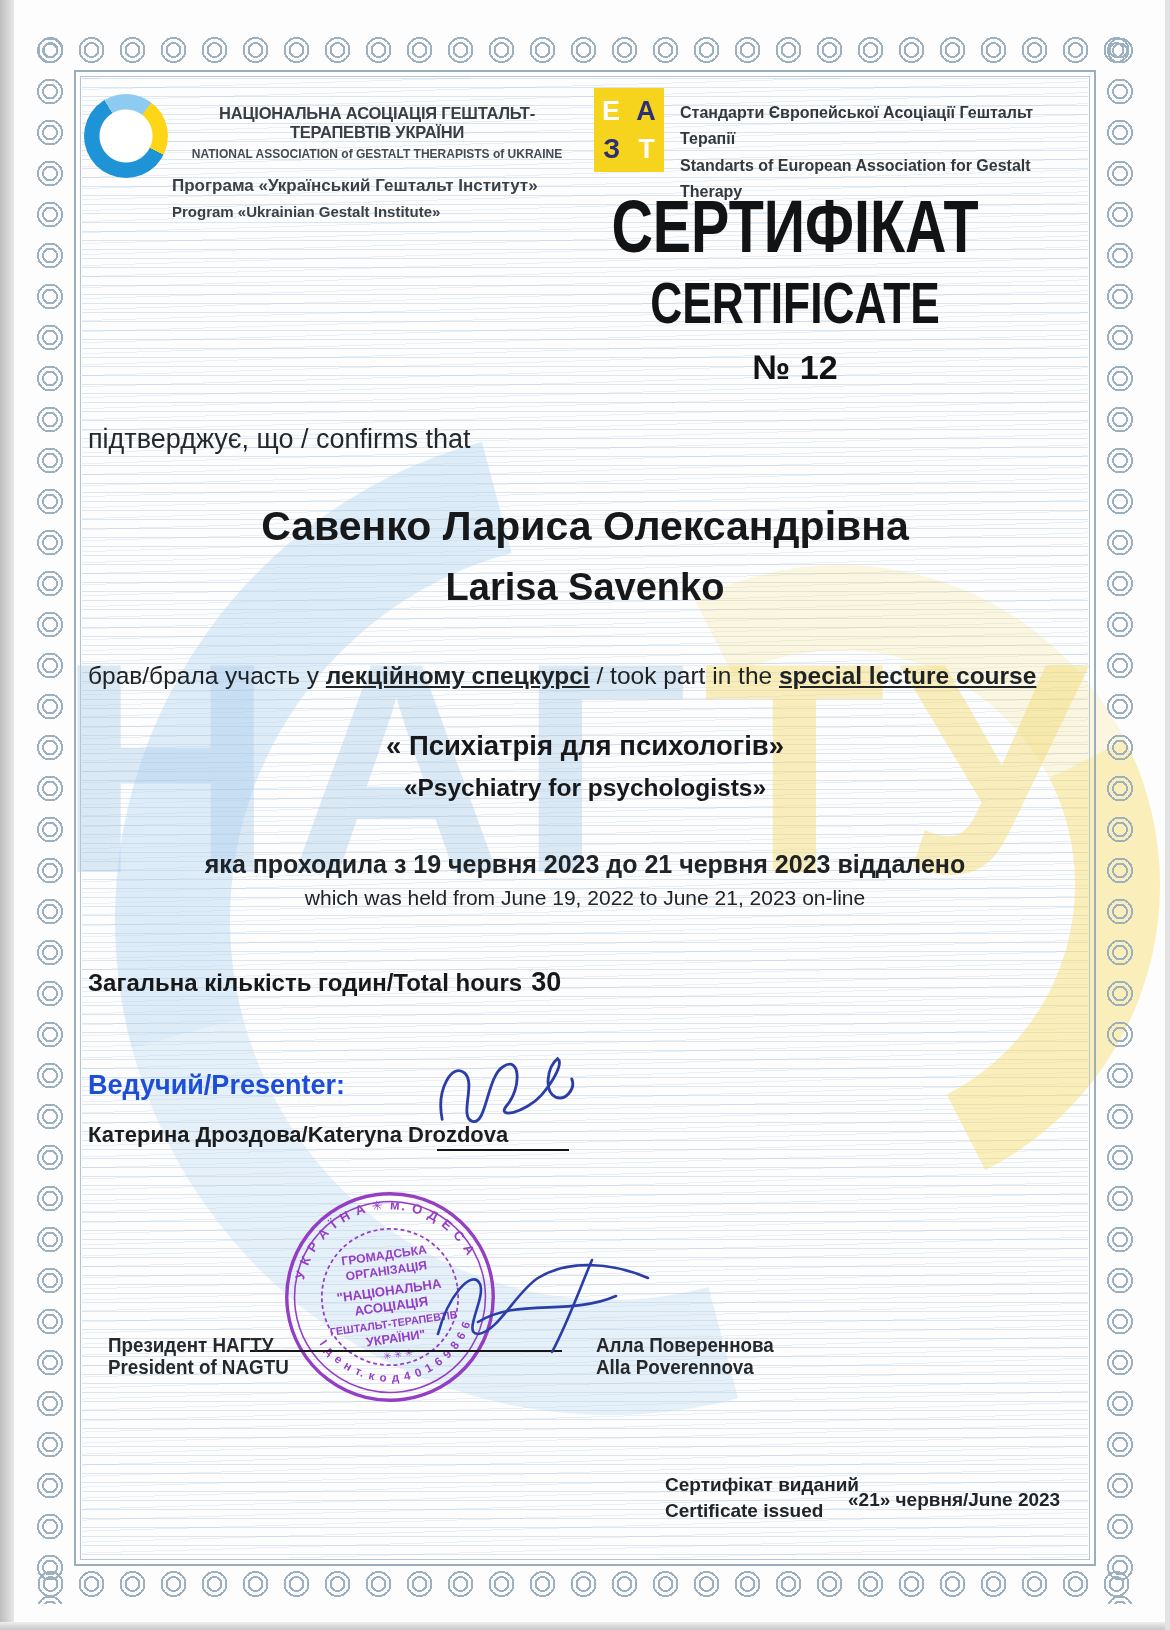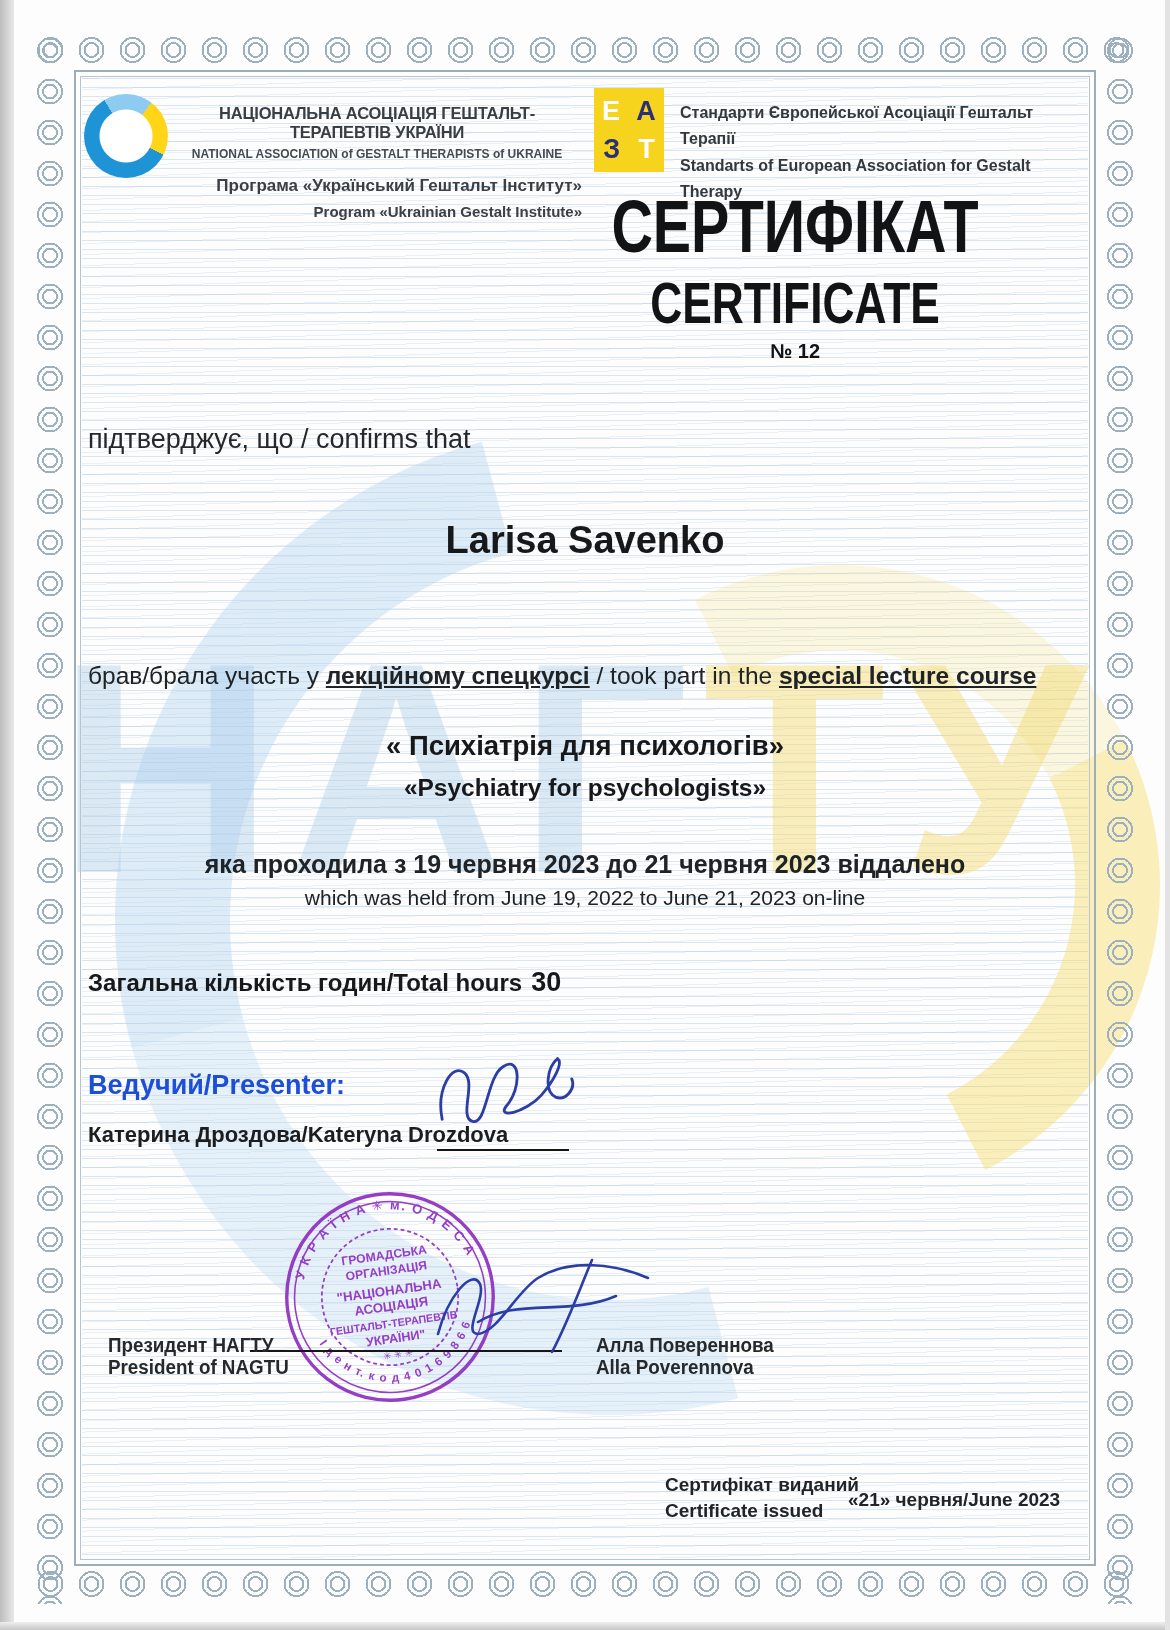--- a/index.html
+++ b/index.html
@@ -41,34 +41,34 @@
   .frame2{left:80px;right:80px;top:76px;bottom:70px;border:1px solid #b6c4cf;}
 
   
   .logo-circle{left:84px;top:94px;width:84px;height:84px;border-radius:50%;
     background:
       radial-gradient(circle at 50% 50%, #ffffff 0 26px, rgba(255,255,255,0) 27px),
       conic-gradient(from 210deg, #1e93d6 0 33%, #8dccf0 33% 52%, #ffd617 52% 74%, #1e93d6 74% 100%);}
   .hdr-left-text{left:172px;top:104px;width:410px;text-align:center;color:#383e44;}
   .assoc-uk{font-size:16.5px;font-weight:700;letter-spacing:-.2px;}
   .assoc-en{font-size:12px;font-weight:700;margin-top:5px;color:#454b51;}
-  .program{left:172px;top:176px;width:410px;text-align:right;color:#3a4046;}
+  .program{left:172px;top:176px;width:410px;text-align:left;color:#3a4046;}
   .program-uk{font-size:17px;font-weight:600;}
   .program-en{font-size:15px;font-weight:600;margin-top:7px;}
   .eagt{left:594px;top:88px;width:70px;height:84px;background:#f6d31c;
     display:flex;flex-direction:column;justify-content:space-around;padding:4px 0;box-sizing:border-box;}
   .eagt-row{display:flex;justify-content:space-around;font-size:27px;font-weight:800;line-height:1;}
   .eagt-w{color:#ffffff;} .eagt-n{color:#2b2e78;}
   .standards{left:680px;top:100px;width:360px;color:#33383d;font-size:16px;font-weight:600;line-height:1.65;}
 
   
   .title-block{left:555px;top:192px;width:480px;text-align:center;color:#121314;}
   .title-uk{font-size:70px;font-weight:800;line-height:1.0;transform:scale(.82,1.06);}
   .title-en{font-size:54px;font-weight:800;line-height:1.0;margin-top:14px;transform:scale(.82,1.06);}
-  .title-num{font-size:20px;font-weight:700;margin-top:10px;}
+  .title-num{font-size:34px;font-weight:700;margin-top:18px;}
 
   .confirms{left:88px;top:424px;font-size:27px;font-weight:500;color:#24282c;}
 
   .name-block{left:85px;top:503px;width:1000px;text-align:center;color:#17181a;}
   .name-uk{font-size:41px;font-weight:700;}
   .name-en{font-size:38px;font-weight:700;margin-top:16px;}
 
   .participation{left:88px;top:662px;width:1000px;font-size:24.5px;color:#202326;}
   .participation b{font-weight:700;text-decoration:underline;}
 
@@ -147,20 +147,21 @@
 
   <div class="abs title-block">
     <div class="title-uk">СЕРТИФІКАТ</div>
     <div class="title-en">CERTIFICATE</div>
     <div class="title-num">№ 12</div>
   </div>
 
   <div class="abs confirms">підтверджує, що / confirms that</div>
 
   <div class="abs name-block">
+    <div class="name-uk">Савенко Лариса Олександрівна</div>
     <div class="name-en">Larisa Savenko</div>
   </div>
 
   <div class="abs participation"><span>брав/брала участь у </span><b>лекційному спецкурсі</b><span> / took part in the </span><b>special lecture course</b></div>
 
   <div class="abs course-block">
     <div class="course-uk">« Психіатрія для психологів»</div>
     <div class="course-en">«Psychiatry for psychologists»</div>
   </div>
 

